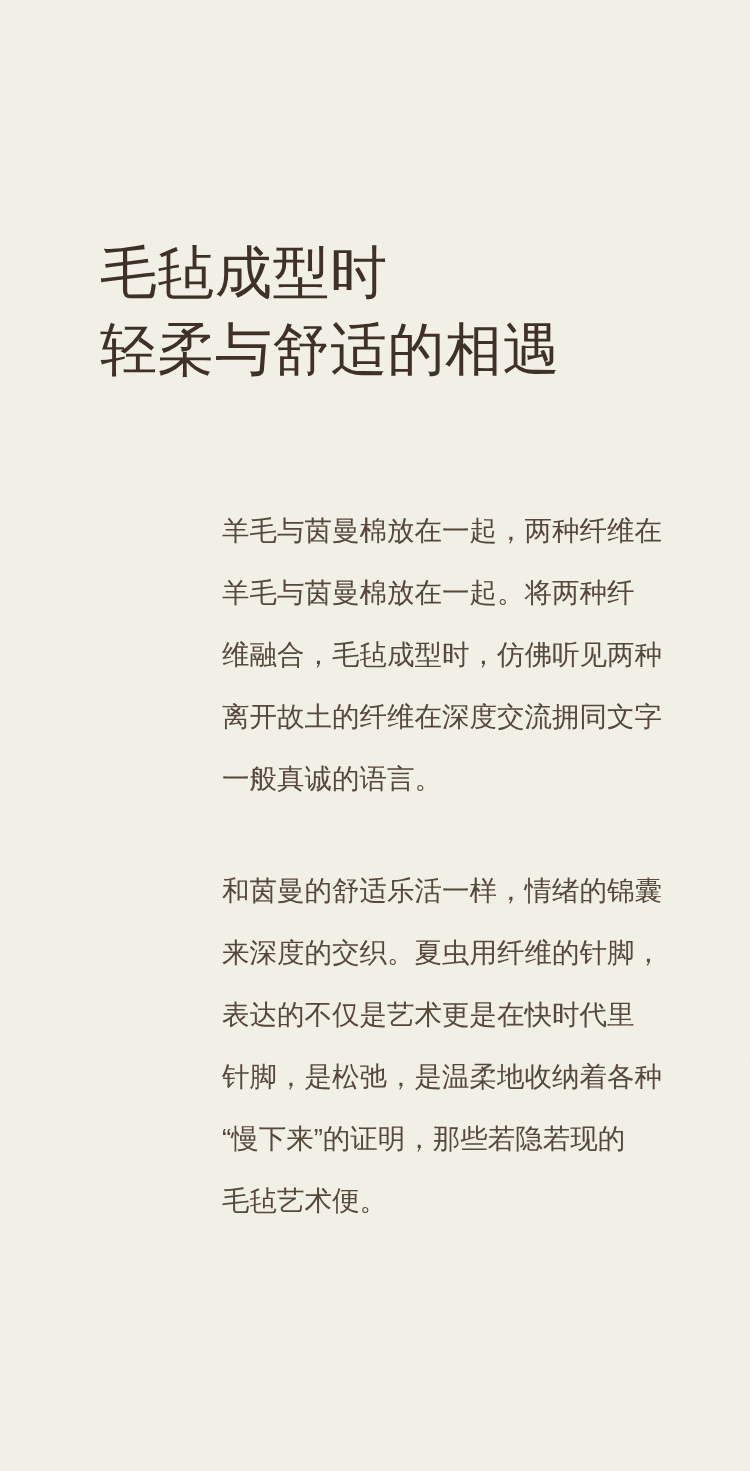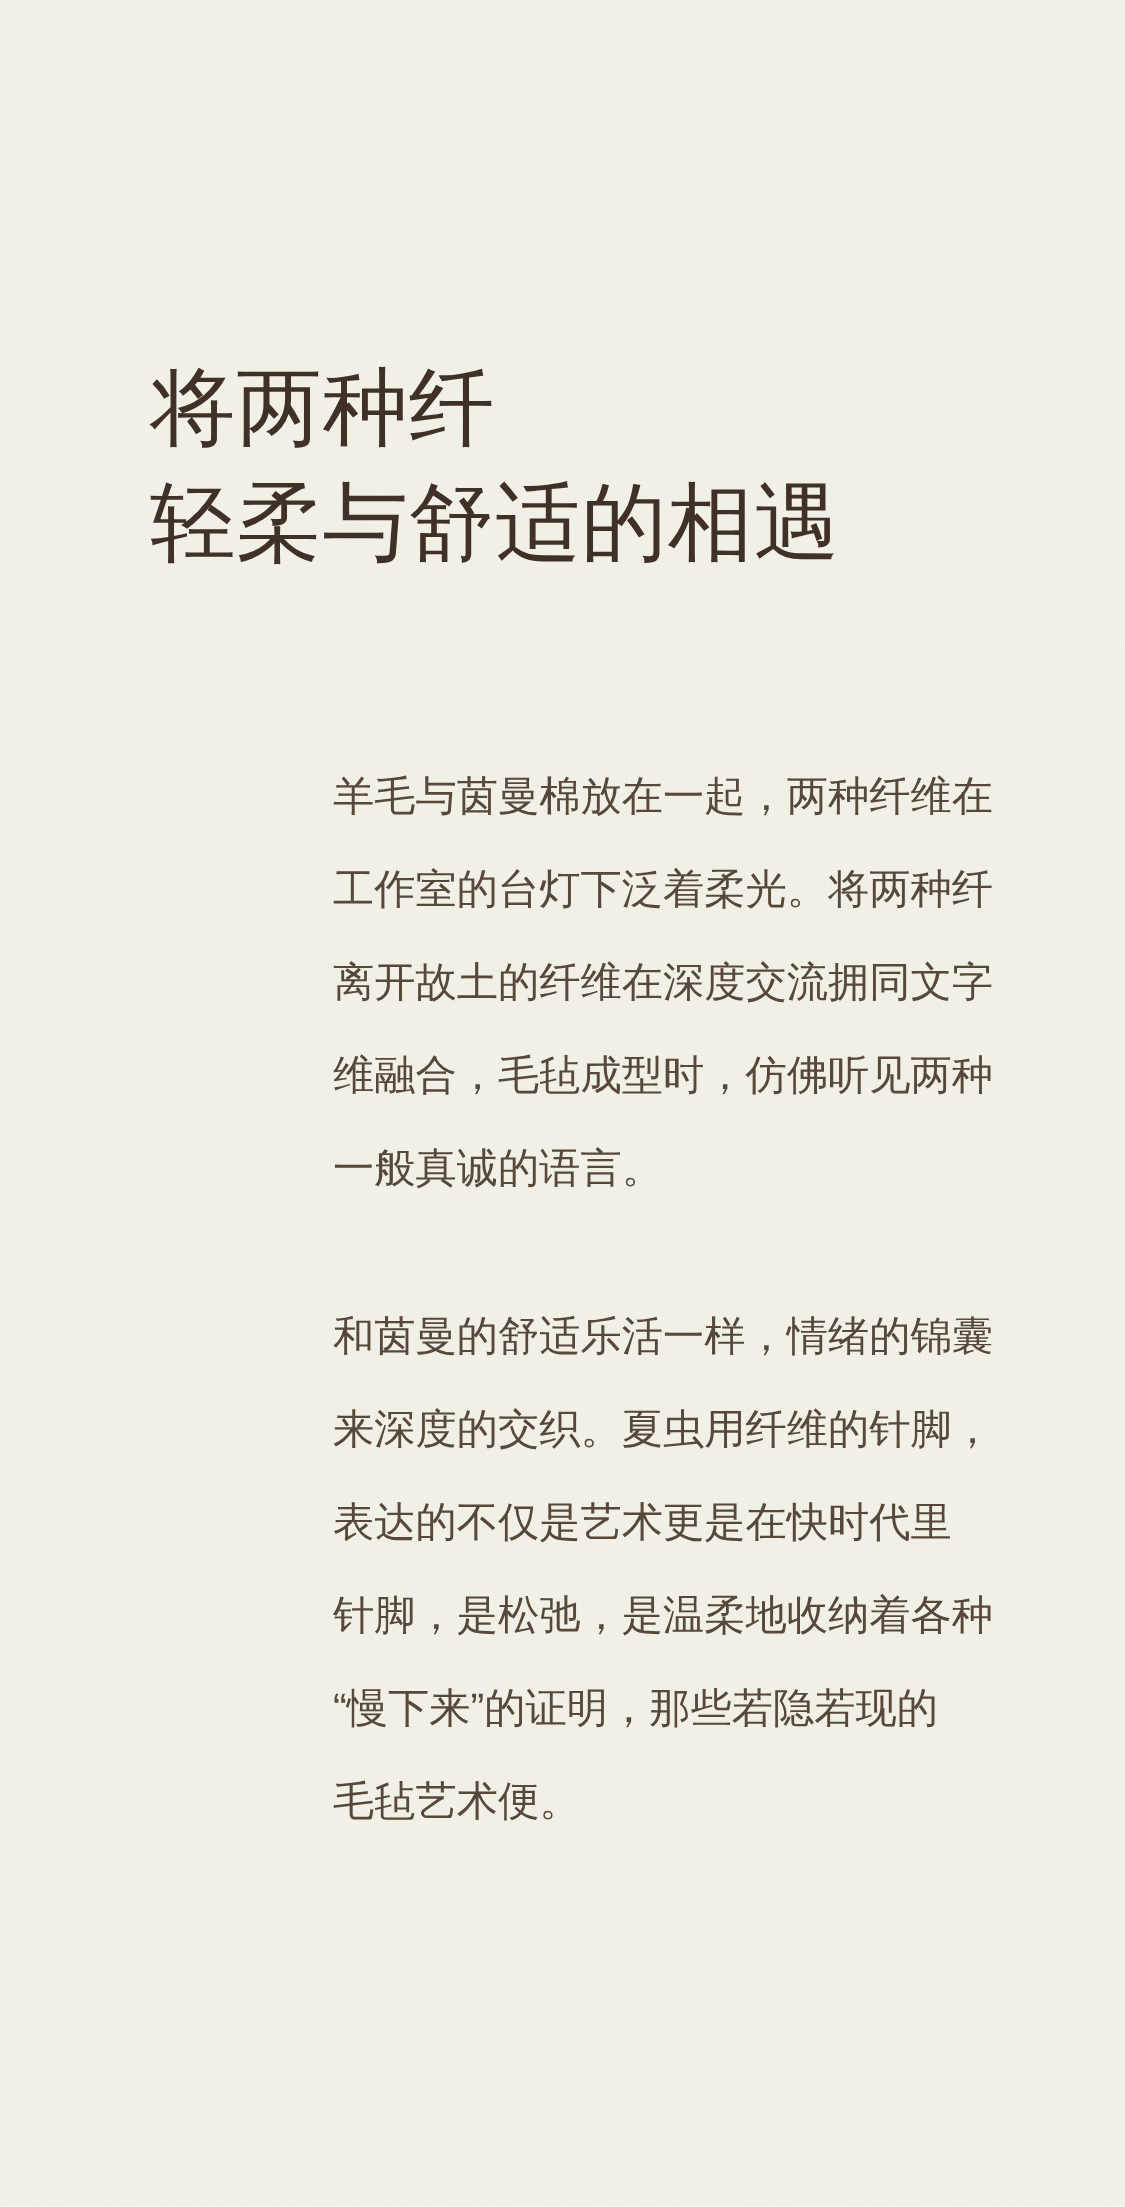--- a/index.html
+++ b/index.html
@@ -72,30 +72,30 @@
       <feTurbulence type="fractalNoise" baseFrequency="0.85" numOctaves="2" seed="7"></feTurbulence>
       <feColorMatrix type="matrix" values="0 0 0 0 1
                 0 0 0 0 1
                 0 0 0 0 0.96
                 0.4 0.4 0.4 0 0"></feColorMatrix>
     </filter>
     <rect width="100%" height="100%" filter="url(#grain)"></rect>
   </svg>
 
   <h1 class="title">
-    <div class="title-line">将两种纤</div>
+    <div class="title-line">毛毡成型时</div>
     <div class="title-line">轻柔与舒适的相遇</div>
   </h1>
 
   <div class="body-text">
     <div class="para">
       <div class="bline">羊毛与茵曼棉放在一起，两种纤维在</div>
-      <div class="bline">工作室的台灯下泛着柔光。将两种纤</div>
+      <div class="bline">羊毛与茵曼棉放在一起。将两种纤</div>
+      <div class="bline">维融合，毛毡成型时，仿佛听见两种</div>
       <div class="bline">离开故土的纤维在深度交流拥同文字</div>
-      <div class="bline">维融合，毛毡成型时，仿佛听见两种</div>
       <div class="bline">一般真诚的语言。</div>
     </div>
     <div class="para">
       <div class="bline">和茵曼的舒适乐活一样，情绪的锦囊</div>
       <div class="bline">来深度的交织。夏虫用纤维的针脚，</div>
       <div class="bline">表达的不仅是艺术更是在快时代里</div>
       <div class="bline">针脚，是松弛，是温柔地收纳着各种</div>
       <div class="bline">“慢下来”的证明，那些若隐若现的</div>
       <div class="bline">毛毡艺术便。</div>
     </div>

